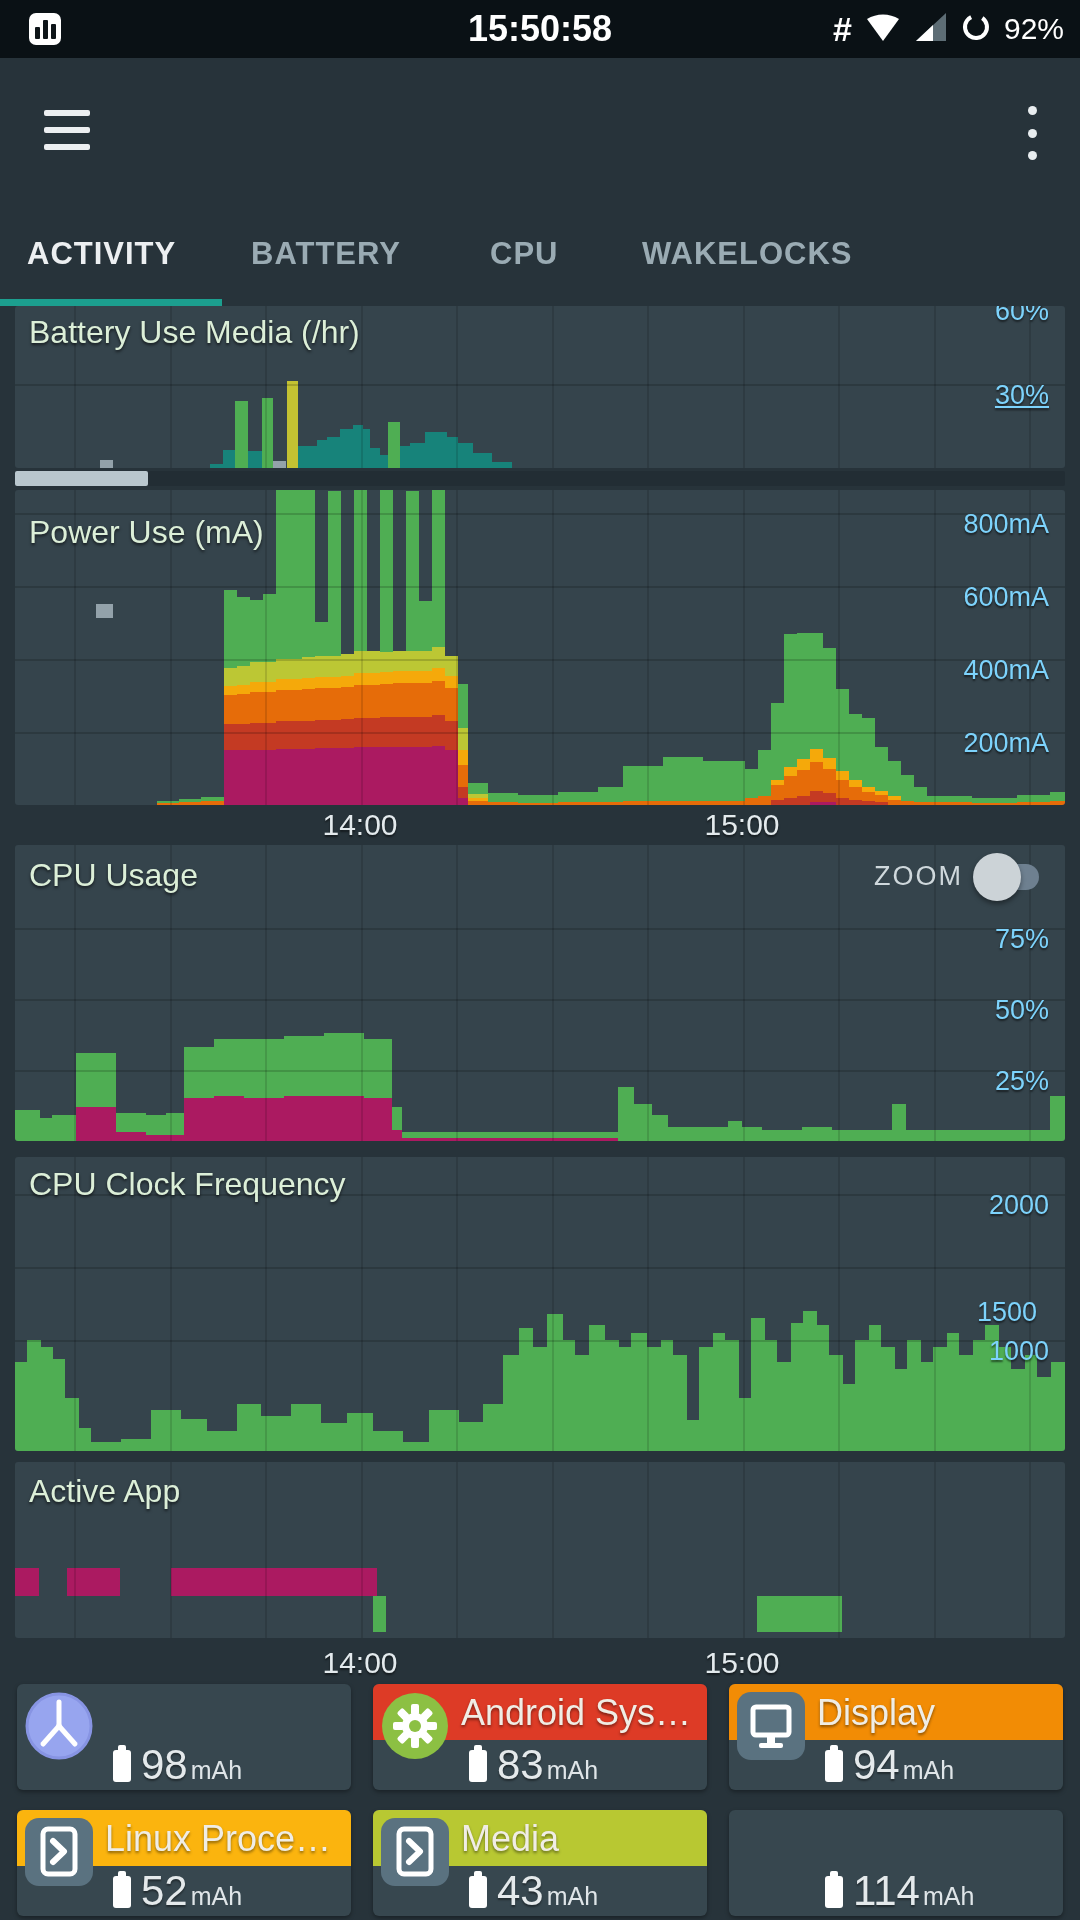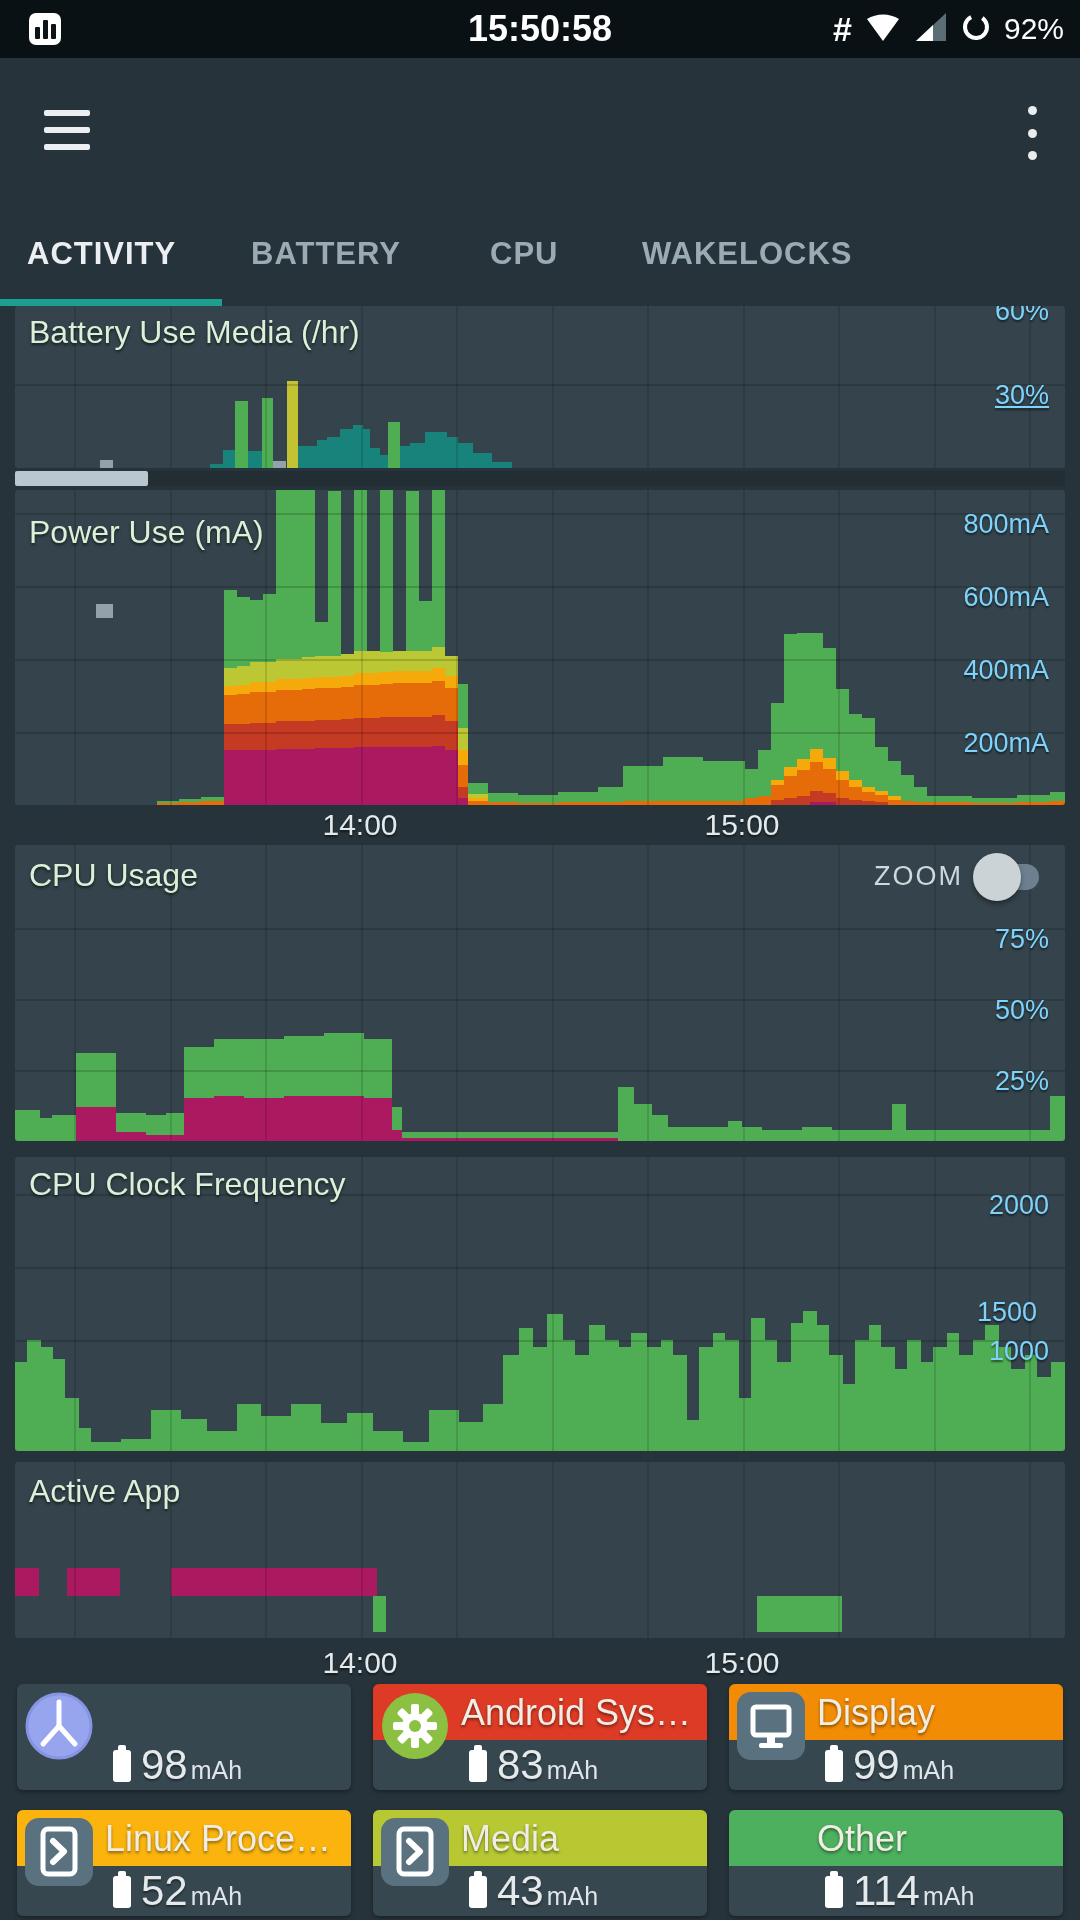--- a/index.html
+++ b/index.html
@@ -603,21 +603,21 @@
     </div>
   </div>
 
   <div class="card" style="left:729px;top:1684px">
     <div class="card-header" style="background: rgb(242, 140, 5);">
       <span class="card-label">Display</span>
     </div>
     <div class="card-body">
       <span class="batt-icon"></span>
       <span class="val-wrap">
-        <span class="card-value">99</span>
+        <span class="card-value">94</span>
         <span class="card-unit">mAh</span>
       </span>
     </div>
     <div class="card-icon">
       <svg width="68" height="68" viewBox="0 0 68 68">
         <rect width="68" height="68" rx="14" fill="#5a7280"></rect>
         <rect x="16" y="15" width="36" height="28" rx="3" fill="none" stroke="#ffffff" stroke-width="5"></rect>
         <rect x="30" y="45" width="8" height="6" fill="#ffffff"></rect>
         <rect x="22" y="51" width="24" height="5" rx="2" fill="#ffffff"></rect>
       </svg>
@@ -658,23 +658,20 @@
     <div class="card-icon">
       <svg width="68" height="68" viewBox="0 0 68 68">
         <rect width="68" height="68" rx="14" fill="#5a7280"></rect>
         <rect x="18" y="11" width="32" height="45" rx="5" fill="none" stroke="#ffffff" stroke-width="5"></rect>
         <path d="M28 23 L39 33.5 L28 44" fill="none" stroke="#ffffff" stroke-width="6" stroke-linecap="round" stroke-linejoin="round"></path>
       </svg>
     </div>
   </div>
 
   <div class="card" style="left:729px;top:1810px">
-    <div class="card-header" style="background: rgb(76, 176, 94);">
-      <span class="card-label">Other</span>
-    </div>
     <div class="card-body">
       <span class="batt-icon"></span>
       <span class="val-wrap">
         <span class="card-value">114</span>
         <span class="card-unit">mAh</span>
       </span>
     </div>
   </div>
 
 <div class="time-label" style="position: absolute; left: 360px; top: 808px; transform: translateX(-50%);">14:00</div>

